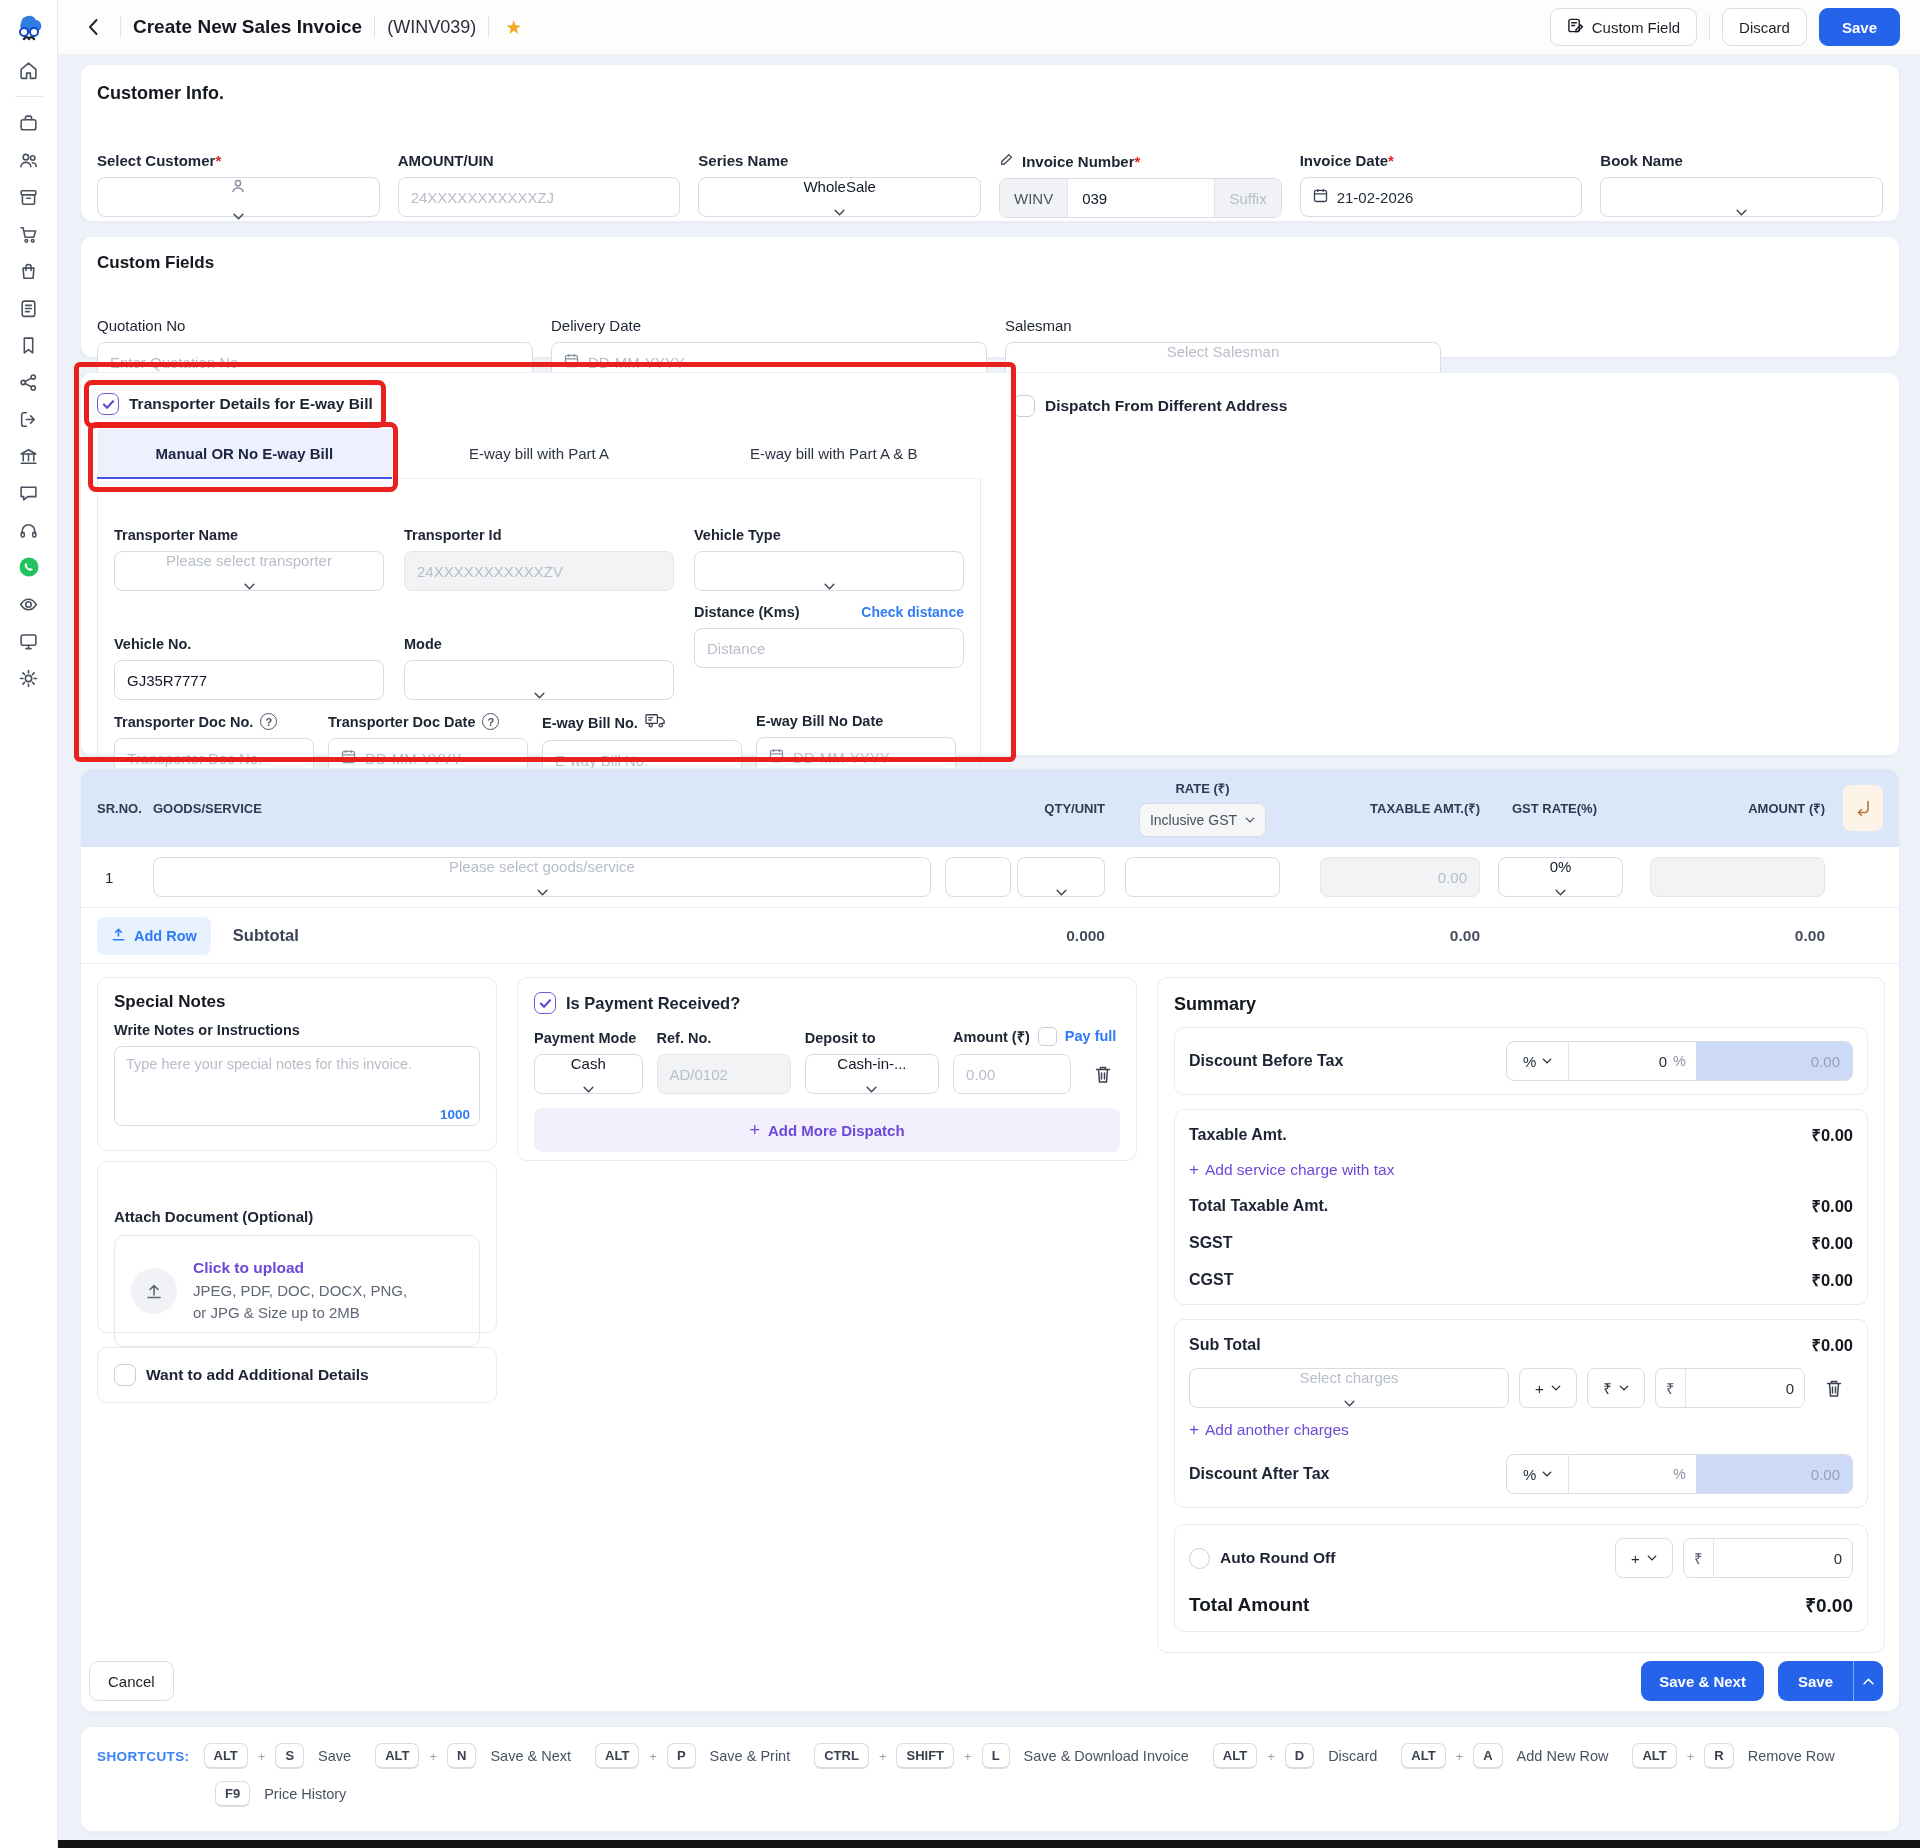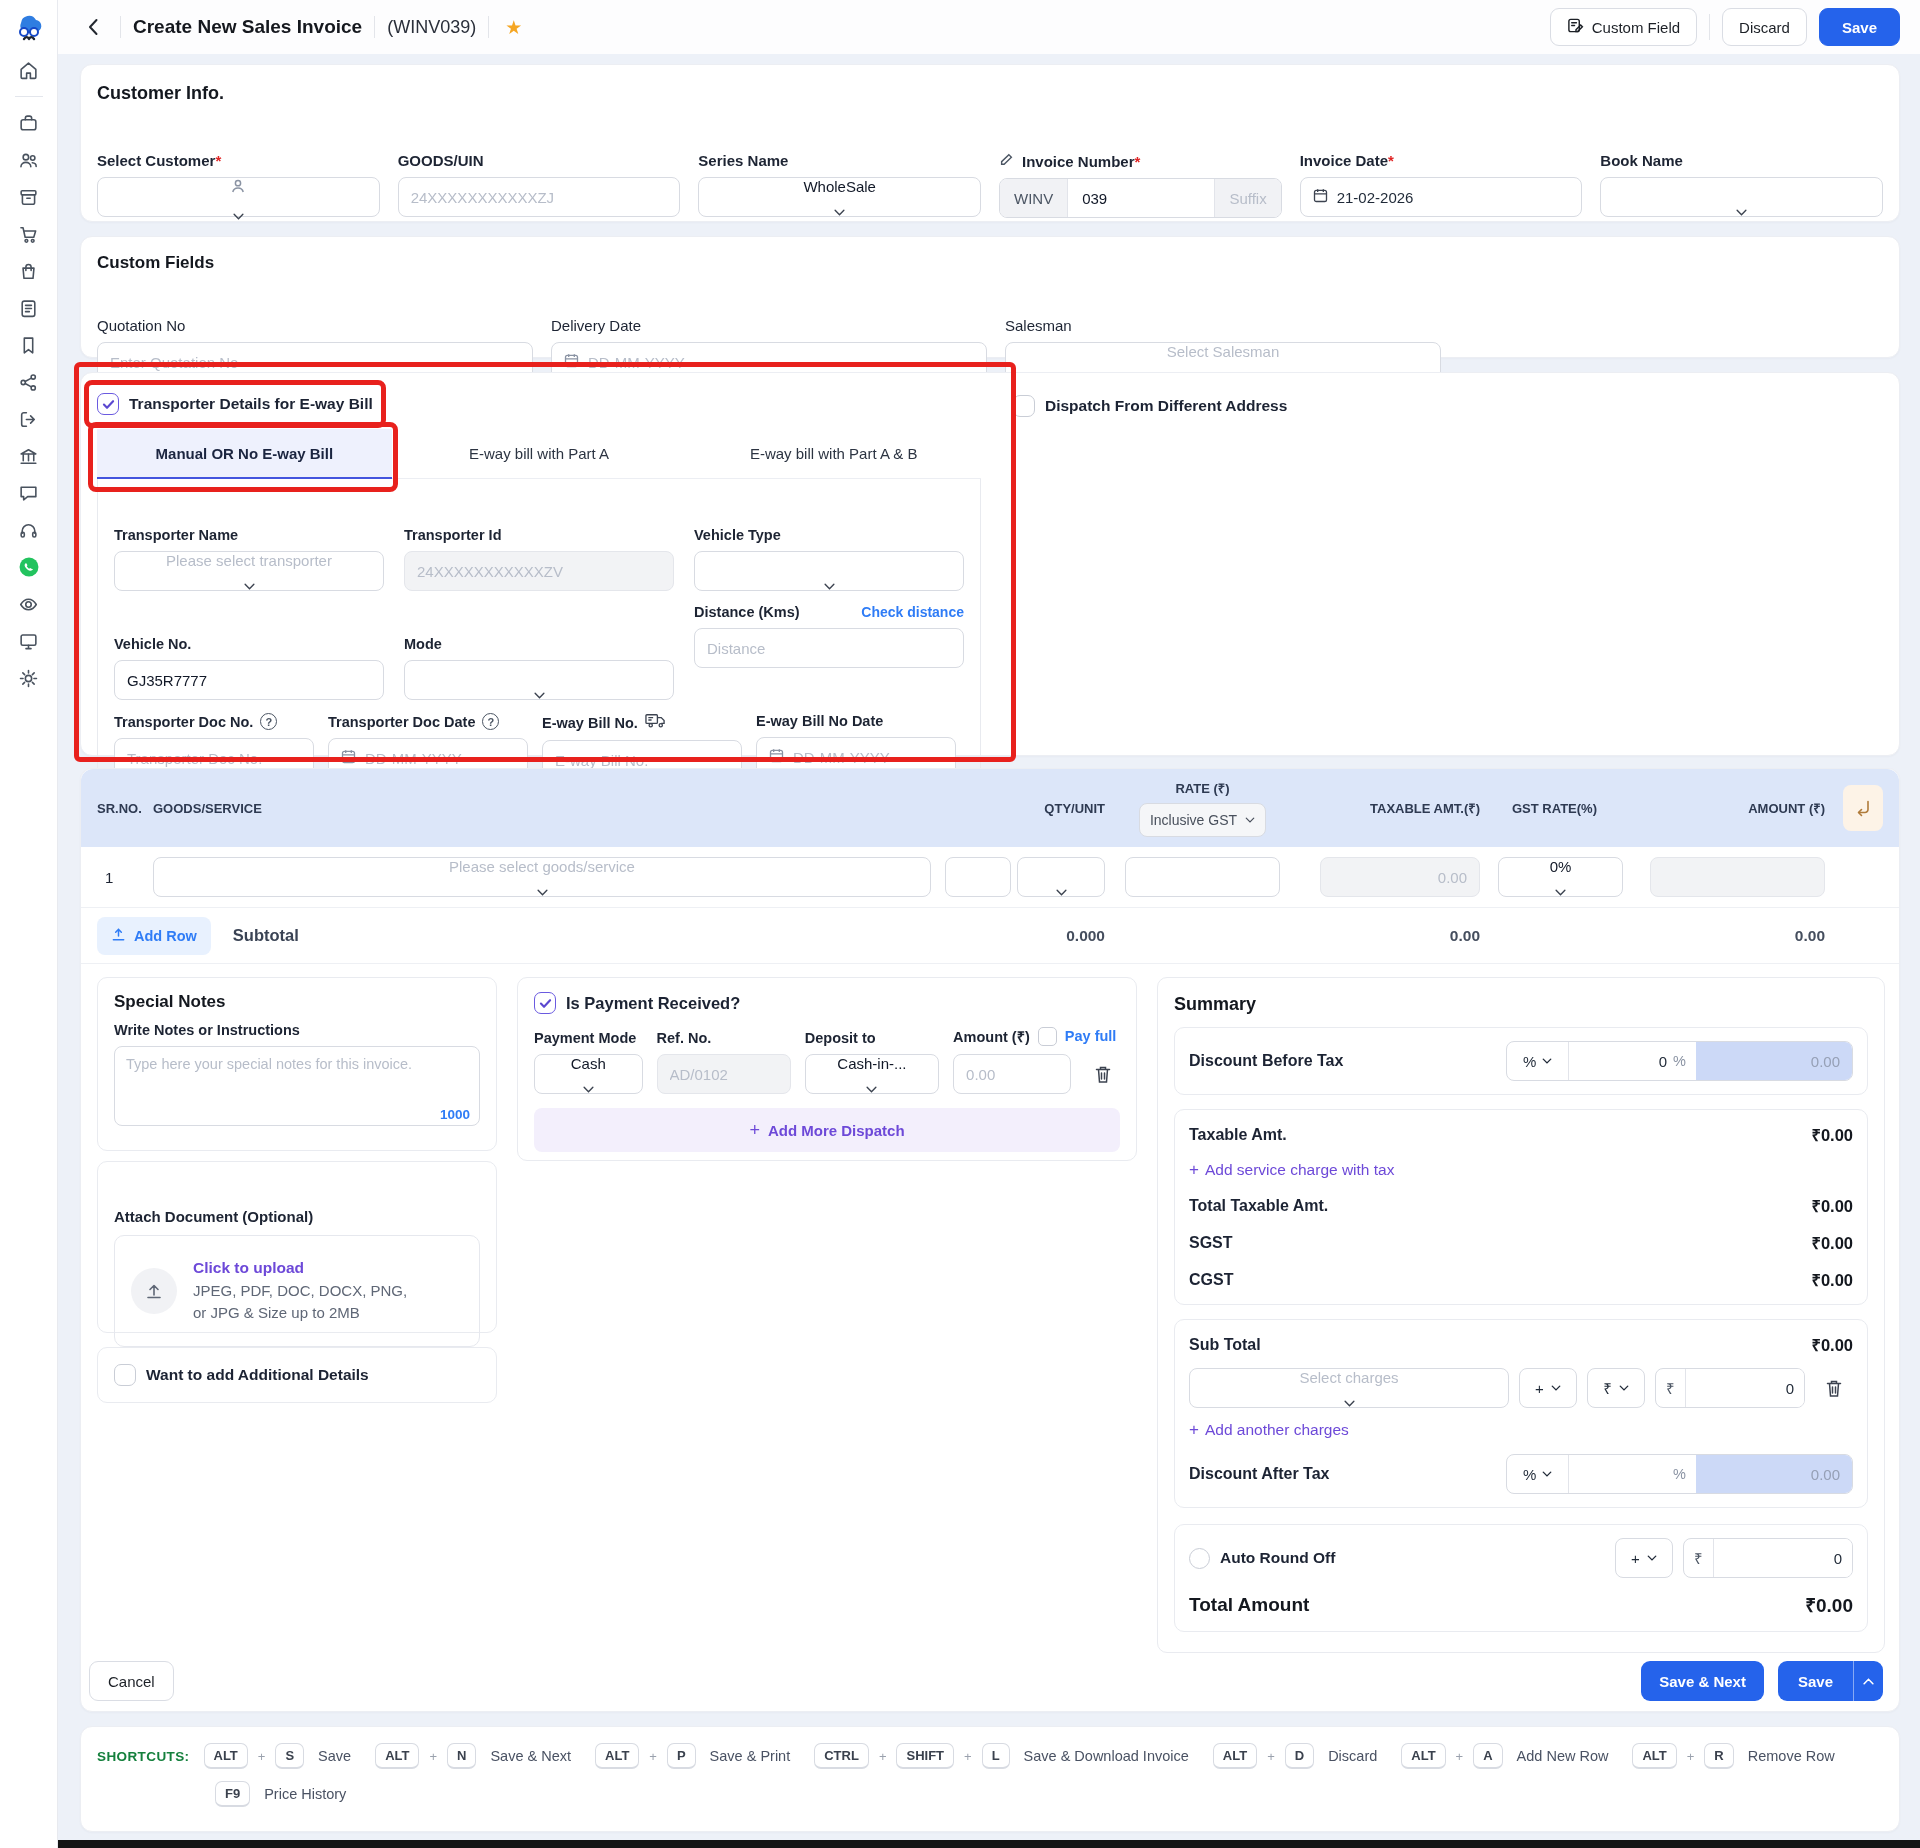--- a/index.html
+++ b/index.html
@@ -141,21 +141,21 @@
   .fbtn { height:40px; border-radius:9px; display:flex; align-items:center; justify-content:center;
     font-size:15px; font-weight:600; cursor:pointer; }
   .fbtn.ghost { background:#fff; border:1px solid #dadde4; color:#1c2026; padding:0 18px; font-weight:500;}
   .fbtn.blue { background:#2563eb; color:#fff; padding:0 18px; }
   .savesplit { display:flex; height:40px; border-radius:9px; overflow:hidden; }
   .savesplit .m { background:#2563eb; color:#fff; display:flex; align-items:center; padding:0 20px; font-size:15px; font-weight:600; cursor:pointer;}
   .savesplit .c { background:#2563eb; border-left:1px solid rgba(255,255,255,.45); width:30px;
     display:flex; align-items:center; justify-content:center; cursor:pointer;}
   
   .shline { display:flex; align-items:center; gap:10px; flex-wrap:nowrap; }
-  .shlabel { font-size:13.5px; font-weight:700; color:#15803d; letter-spacing:.4px; margin-right:4px;}
+  .shlabel { font-size:13.5px; font-weight:700; color:#3b82f6; letter-spacing:.4px; margin-right:4px;}
   kbd { padding:4px 9px; border:1px solid #d8dbe2; border-bottom-width:2px; border-radius:7px;
     background:#fff; font-family:"Liberation Sans",sans-serif; font-size:13px; font-weight:700; color:#3a414d; }
   .shplus { color:#9aa1ad; font-size:13px; }
   .shlab { font-size:14.5px; font-weight:500; color:#4a5263; margin:0 14px 0 4px; white-space:nowrap;}
   .blackbar { position:absolute; left:0; top:1840px; width:100%; height:8px; background:#141414; }
 </style>
 </head>
 <body>
 
 <div class="sidebar">
@@ -322,21 +322,21 @@
             </svg></span>
         <span class="tx ph">Please select customer</span>
         <span class="chev">
             <svg width="11" height="7" viewBox="0 0 12 8">
               <path d="M1 1.5l5 5 5-5" stroke="#3c4350" stroke-width="1.6" fill="none" stroke-linecap="round"></path>
             </svg>
           </span>
       </div>
     </div>
     <div class="fcol">
-      <label class="fl">GOODS/UIN</label>
+      <label class="fl">AMOUNT/UIN</label>
       <input class="inp" placeholder="24XXXXXXXXXXXZJ" style="">
     </div>
     <div class="fcol">
       <label class="fl">Series Name</label>
       <div class="fselect">
         <span class="tx">WholeSale</span>
         <span class="chev">
             <svg width="11" height="7" viewBox="0 0 12 8">
               <path d="M1 1.5l5 5 5-5" stroke="#3c4350" stroke-width="1.6" fill="none" stroke-linecap="round"></path>
             </svg>

